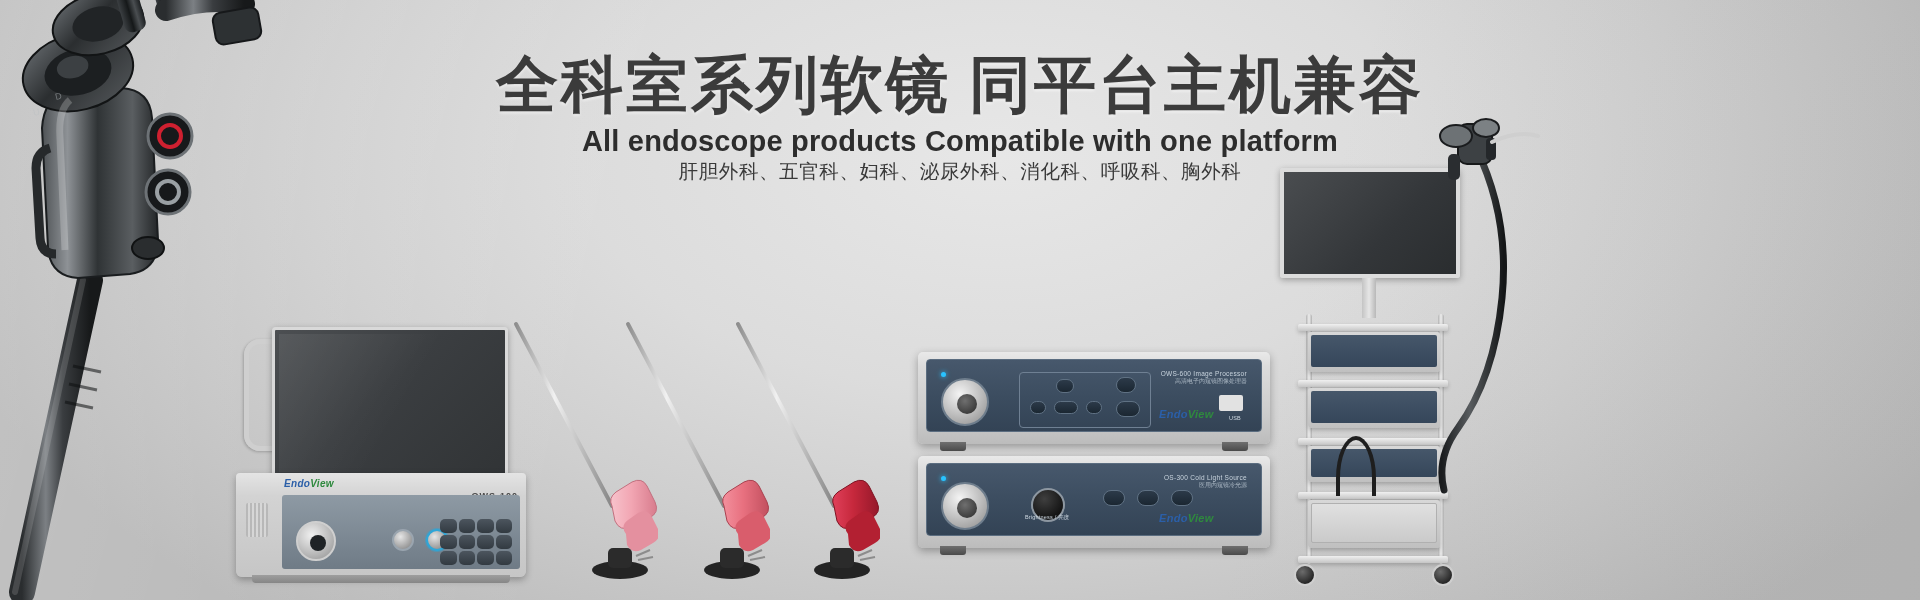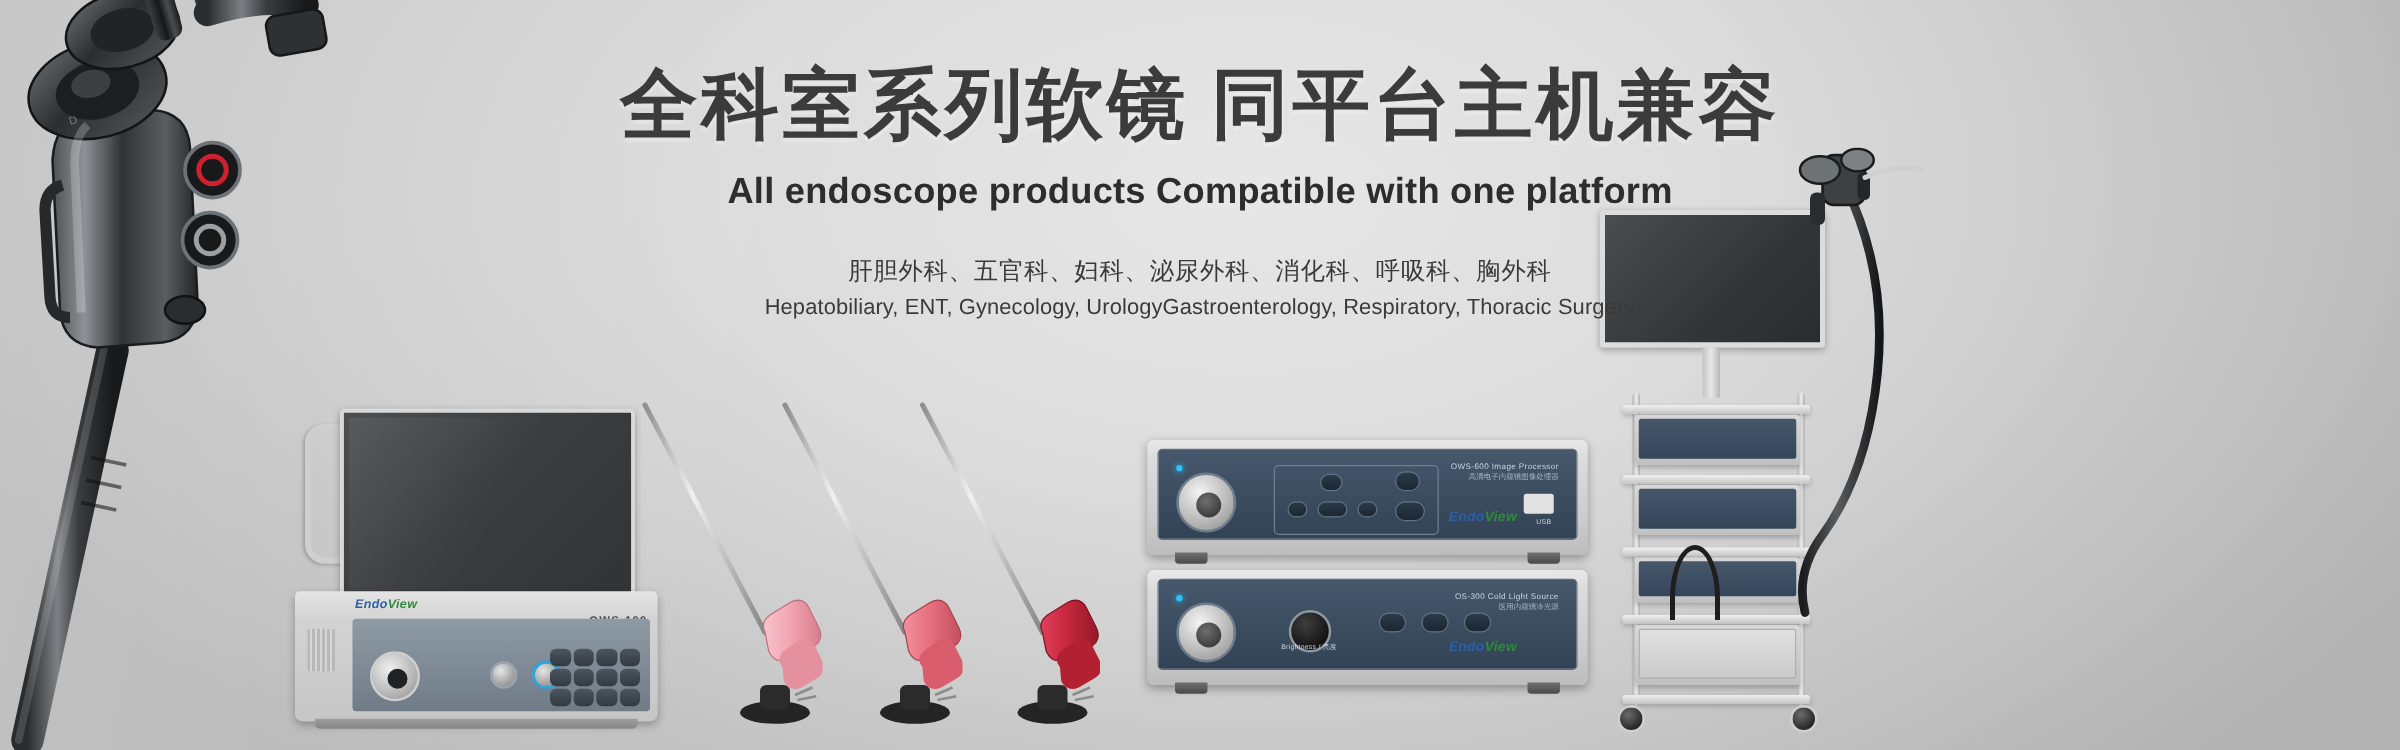--- a/index.html
+++ b/index.html
@@ -38,29 +38,28 @@
     font-size: 62px;
     font-weight: 700;
     letter-spacing: 3px;
     color: #3b3b3b;
     line-height: 1.08;
     text-shadow: 0 2px 3px rgba(255,255,255,0.55), 0 1px 0 rgba(0,0,0,0.08);
     white-space: nowrap;
   }
   .headline .gap { display: inline-block; width: 18px; }
   .subhead {
-    margin-top: 18px;
+    margin-top: 6px;
     font-size: 29px;
     font-weight: 700;
     color: #2d2d2d;
     letter-spacing: 0.2px;
     white-space: nowrap;
   }
   .depts-cn {
-    margin-top: 33px;
     font-size: 19.5px;
     font-weight: 400;
     color: #3a3a3a;
     letter-spacing: 0.6px;
     white-space: nowrap;
   }
   .depts-en {
     margin-top: 5px;
     font-size: 17.5px;
     font-weight: 400;
@@ -295,21 +294,20 @@
       </g>
 
       <path d="M100 120 q-12 10 -10 38 l5 112" stroke="rgba(255,255,255,0.22)" stroke-width="7" fill="none"></path>
     </svg>
   </div>
 
   <div class="text-block">
     <div class="headline"><span>全科室系列软镜</span><span class="gap"></span><span>同平台主机兼容</span></div>
     <div class="subhead">All endoscope products Compatible with one platform</div>
     <div class="depts-cn">肝胆外科、五官科、妇科、泌尿外科、消化科、呼吸科、胸外科</div>
-    <div class="depts-en">Hepatobiliary, ENT, Gynecology, UrologyGastroenterology, Respiratory, Thoracic Surgery</div>
   </div>
 
   <div class="workstation">
     <div class="ws-handle"></div>
     <div class="ws-screen"></div>
     <div class="ws-body">
       <div class="ws-brand"><span>Endo</span><span class="v">View</span></div>
       <div class="ws-model">OWS-100</div>
       <div class="ws-vent"></div>
       <div class="ws-panel">

